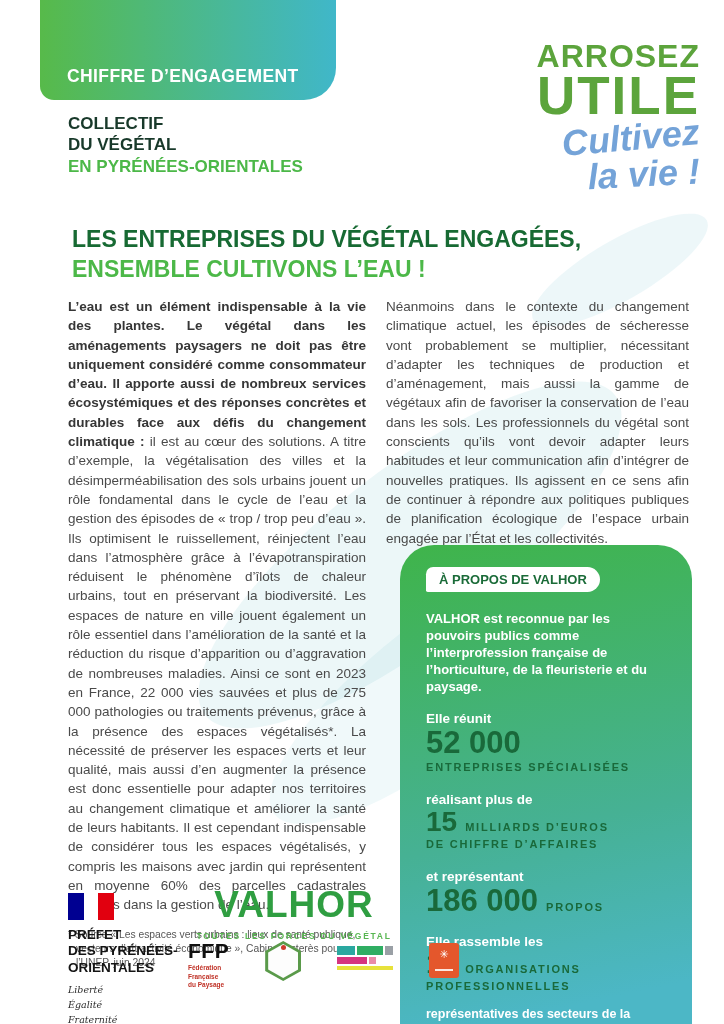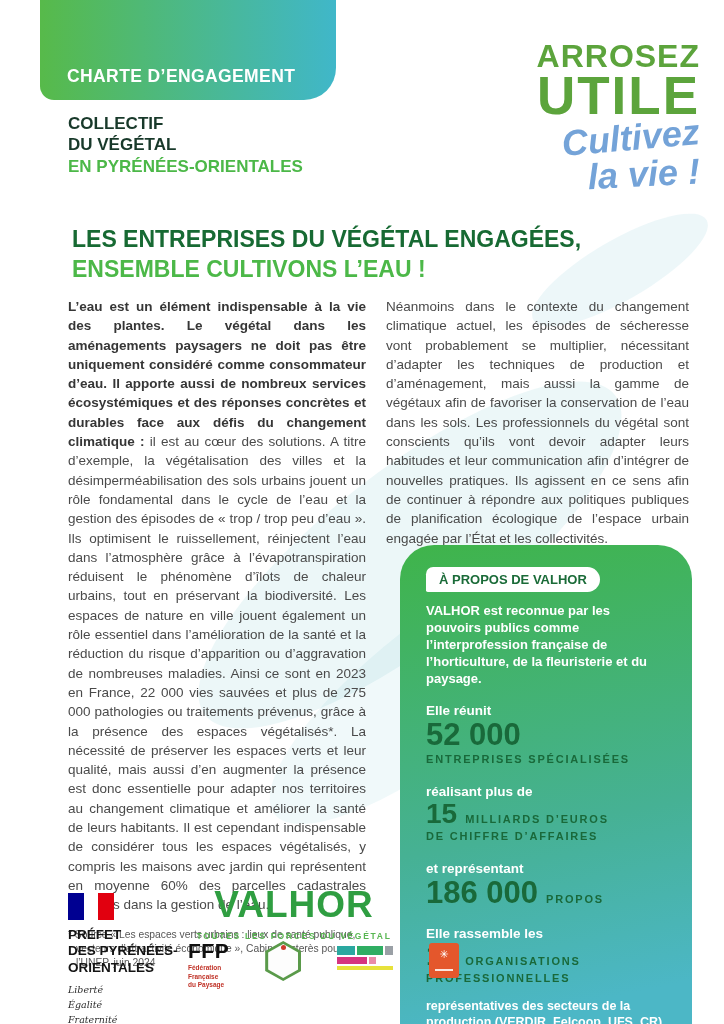--- a/index.html
+++ b/index.html
@@ -47,21 +47,21 @@
   .footnote { margin-top:13px; font-size:10.3px; line-height:1.38; color:#565656; text-align:left; padding-left:8px; text-indent:-8px; }
 
   
   .card {
     position:absolute; left:400px; top:545px; width:292px; height:479px; box-sizing:border-box;
     background:linear-gradient(168deg,#3fb44a 0%,#46b194 58%,#4cb7c6 92%);
     border-radius:34px 34px 0 0; padding:22px 26px 0 26px; color:#fff;
   }
   .tag { display:inline-block; background:#fff; color:#1a6b38; font-weight:800; font-size:13px;
          padding:5px 13px; border-radius:8px 14px 14px 2px; }
-  .intro { margin-top:11px; font-weight:700; font-size:13px; line-height:1.3; }
+  .intro { margin-top:19px; font-weight:700; font-size:13px; line-height:1.3; }
   .lead  { margin-top:16px; font-weight:700; font-size:13.5px; }
   .num   { color:#19693a; font-weight:800; font-size:31px; line-height:1.08; white-space:nowrap; }
   .num-sm{ font-size:28px; }
   .slabel{ color:#19693a; font-weight:800; font-size:11px; letter-spacing:1.8px; line-height:1.45; }
   .inline-stat { display:flex; align-items:baseline; gap:8px; }
   .detail { margin-top:11px; font-weight:700; font-size:12.5px; line-height:1.33; }
 
   
   .prefet { position:absolute; left:68px; top:893px; }
   .flag { display:flex; width:46px; height:27px; margin-bottom:7px; }
@@ -101,21 +101,21 @@
 
 <div class="page">
 
   <div class="wm wm1"></div>
   <div class="wm wm2"></div>
   <div class="wm wm3"></div>
 
   <div class="layer">
 
     <div class="badge">
-      <span class="badge-text">CHARTE D’ENGAGEMENT</span>
+      <span class="badge-text">CHIFFRE D’ENGAGEMENT</span>
     </div>
 
     <div class="org">
       <span>COLLECTIF</span>
       <span>DU VÉGÉTAL</span>
       <span class="region">EN PYRÉNÉES-ORIENTALES</span>
     </div>
 
     <div class="arrosez">
       <div class="a1">ARROSEZ</div>

